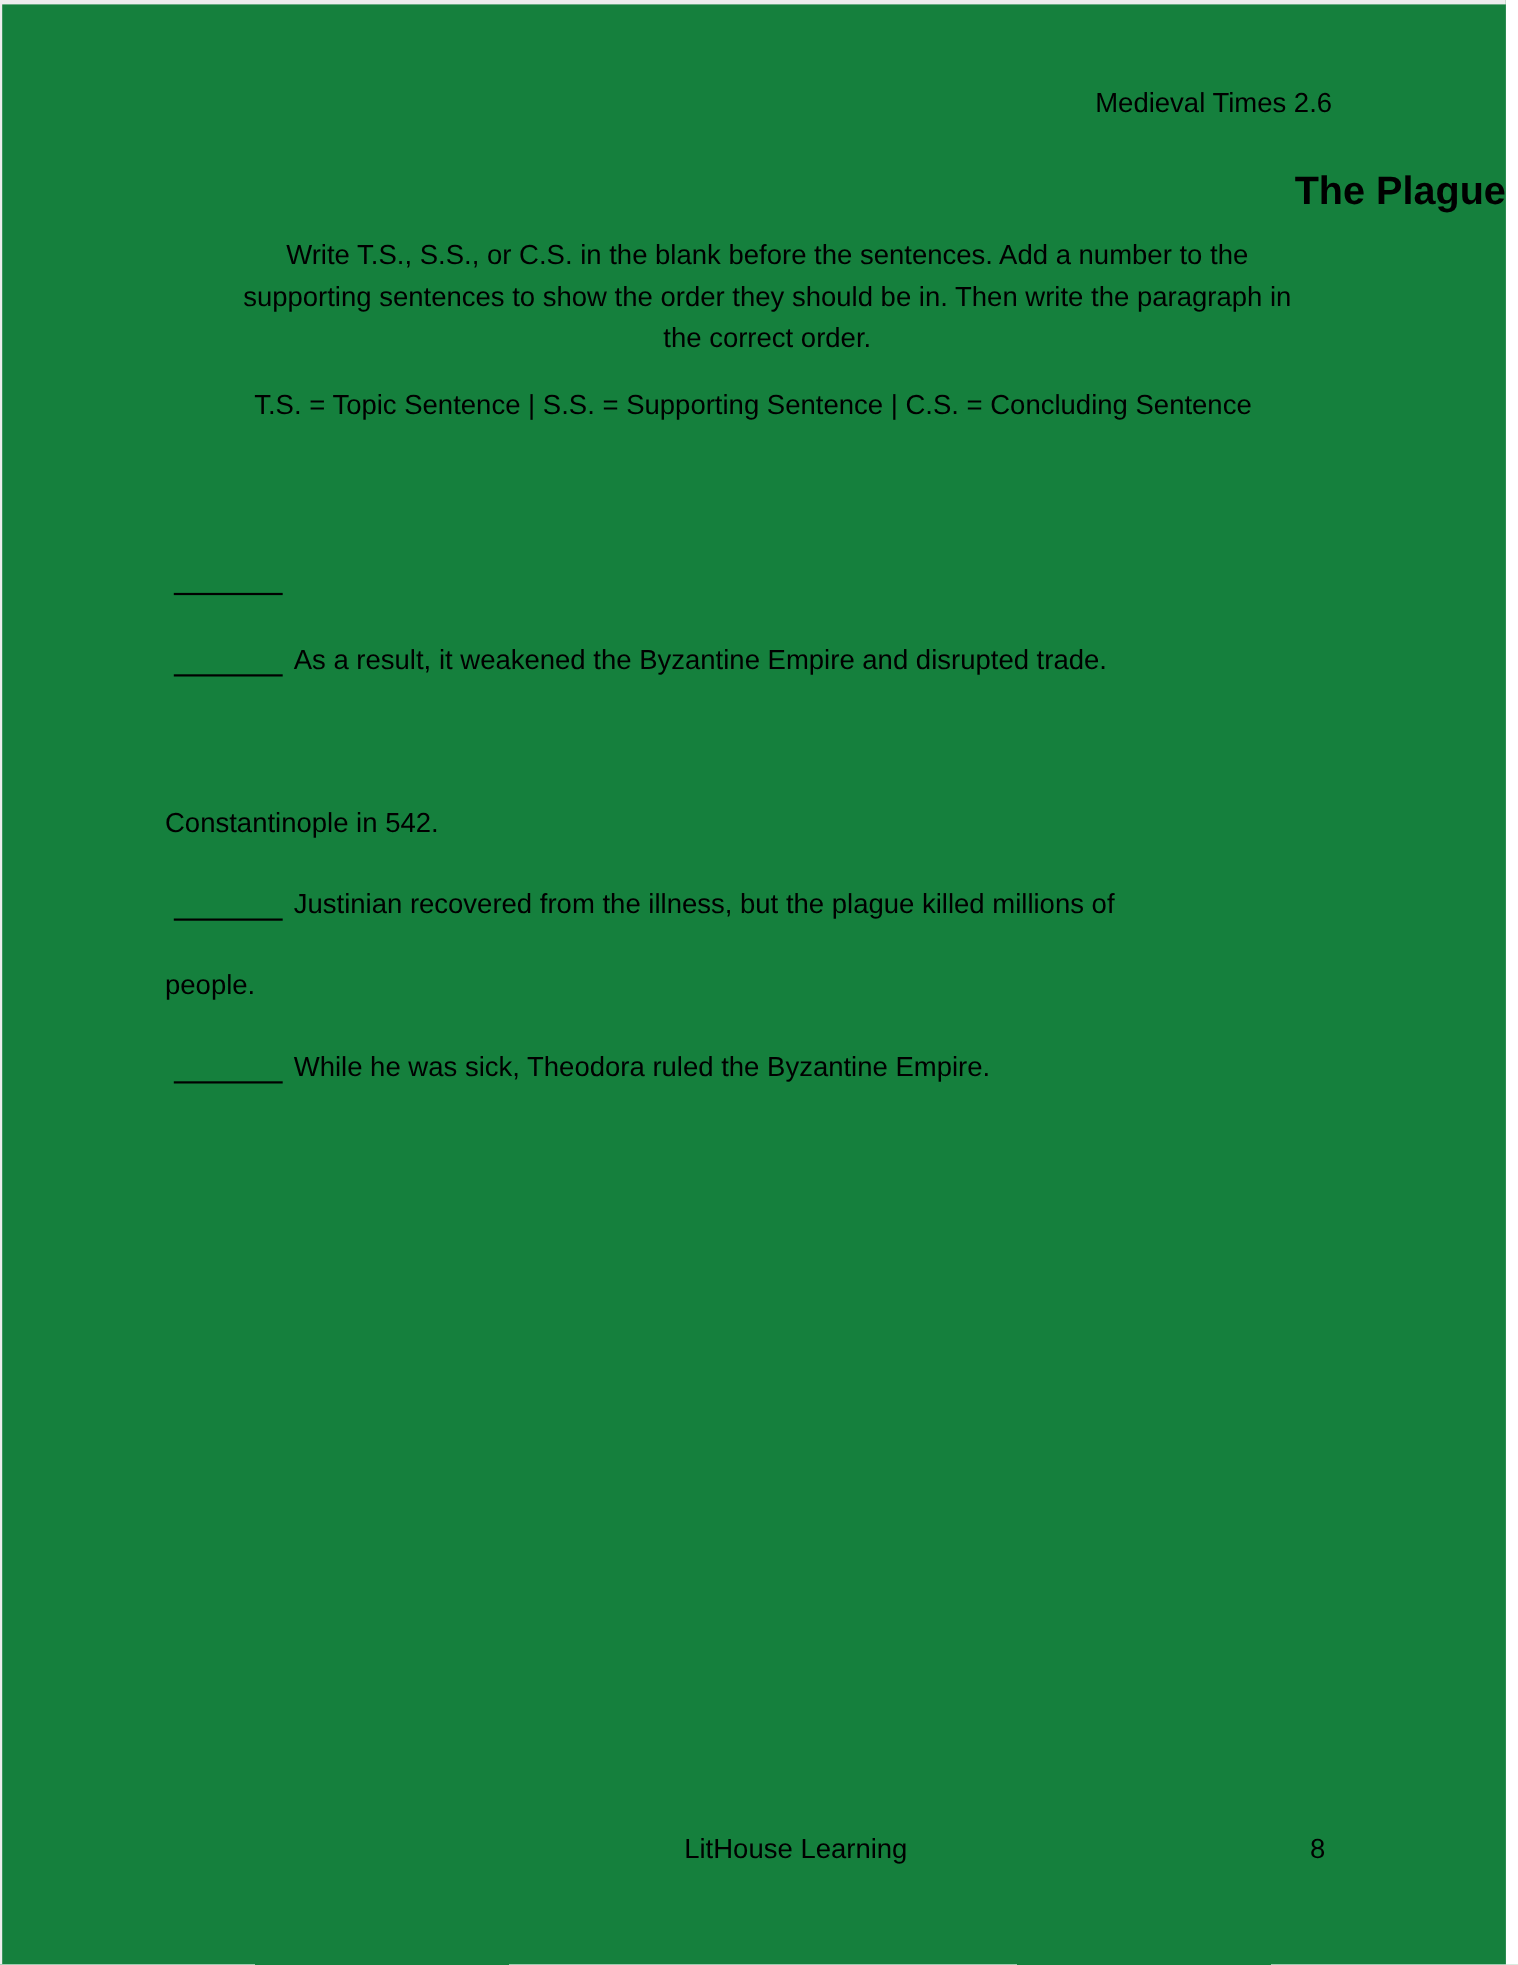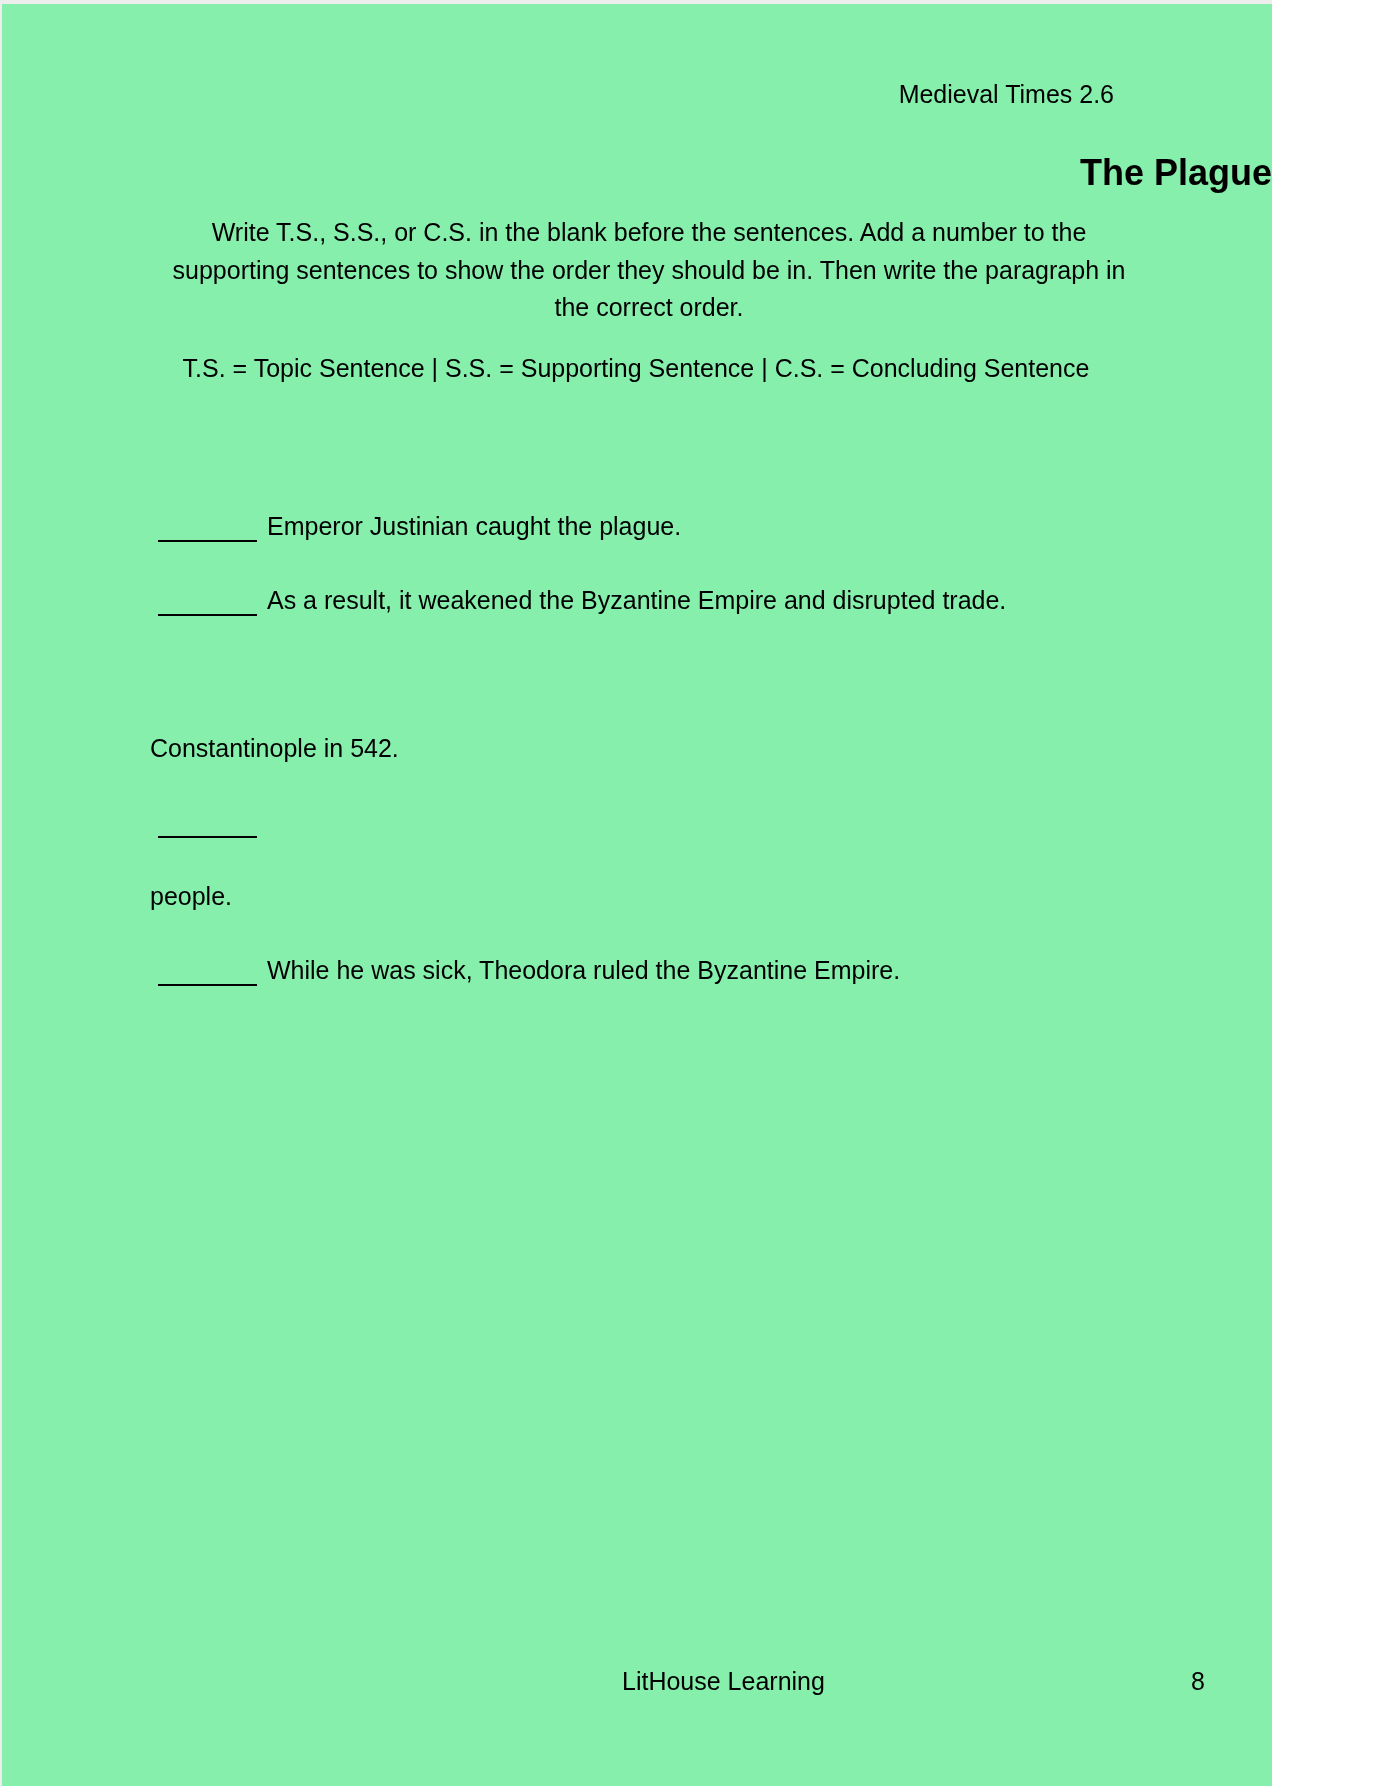--- a/index.html
+++ b/index.html
@@ -2,23 +2,23 @@
 <html><head>
 <meta charset="utf-8">
 <style>
   html, body {
     margin: 0;
     padding: 0;
     background: #ffffff;
   }
   .page {
     position: relative;
-    width: 1272px;
+    width: 1369px;
     height: 1786px;
-    background: #86efac;
+    background: #15803d;
     overflow: hidden;
     font-family: "Liberation Sans", "DejaVu Sans", sans-serif;
     color: #000000;
   }
   
   .edge-top {
     position: absolute;
     top: 0; left: 0;
     width: 100%; height: 4px;
     background: #ededed;
@@ -117,34 +117,34 @@
 
   <div class="instructions">
     <div>Write T.S., S.S., or C.S. in the blank before the sentences. Add a number to the</div>
     <div>supporting sentences to show the order they should be in. Then write the paragraph in</div>
     <div>the correct order.</div>
   </div>
 
   <div class="key-line">T.S. = Topic Sentence | S.S. = Supporting Sentence | C.S. = Concluding Sentence</div>
 
   <div class="sentence-line" style="top: 514px;">
-    <span class="blank"></span><span>Emperor Justinian caught the plague.</span>
+    <span class="blank"></span>
   </div>
 
   <div class="sentence-line" style="top: 588px;">
     <span class="blank"></span><span>As a result, it weakened the Byzantine Empire and disrupted trade.</span>
   </div>
 
 
   <div class="sentence-line" style="top: 736px;">
     <span>Constantinople in 542.</span>
   </div>
 
   <div class="sentence-line" style="top: 810px;">
-    <span class="blank"></span>
+    <span class="blank"></span><span>Justinian recovered from the illness, but the plague killed millions of</span>
   </div>
 
   <div class="sentence-line" style="top: 884px;">
     <span>people.</span>
   </div>
 
   <div class="sentence-line" style="top: 958px;">
     <span class="blank"></span><span>While he was sick, Theodora ruled the Byzantine Empire.</span>
   </div>
 

